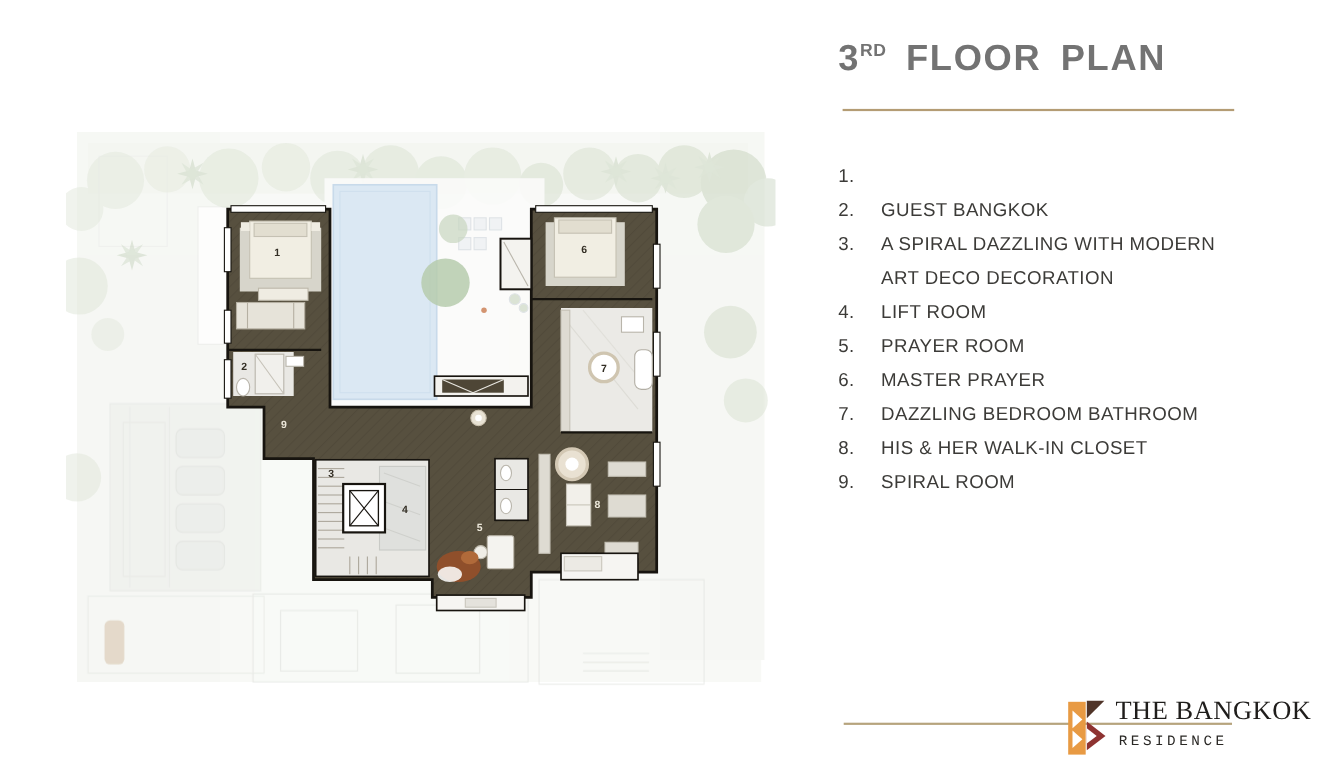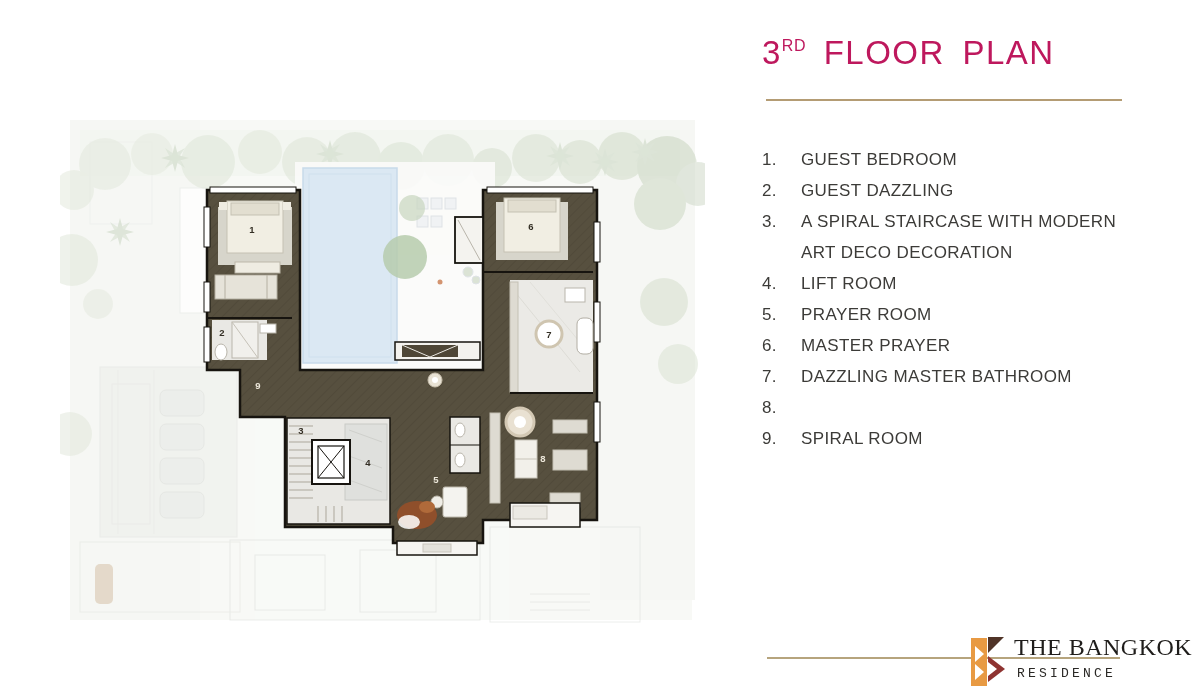--- a/index.html
+++ b/index.html
@@ -7,22 +7,22 @@
        font-family:"Liberation Sans",sans-serif;position:relative;}
   #stage{position:absolute;left:0;top:0;width:1200px;height:699px;background:#ffffff;}
 
   
   #plan-svg{position:absolute;left:60px;top:112px;width:645px;height:512px;}
   .room-label{font-family:"Liberation Sans",sans-serif;font-size:9.5px;font-weight:bold;}
   .lbl-dark{fill:#332e24;}
   .lbl-light{fill:#ece7da;}
 
   
-  .panel-title{position:absolute;left:762px;top:34px;color:#be185d;
-    font-size:33px;font-weight:400;letter-spacing:1.5px;word-spacing:7px;white-space:nowrap;}
+  .panel-title{position:absolute;left:762px;top:34px;color:#737373;
+    font-size:33px;font-weight:700;letter-spacing:1.5px;word-spacing:7px;white-space:nowrap;}
   .panel-title sup{font-size:16px;letter-spacing:.5px;vertical-align:13px;}
   .title-rule{position:absolute;left:766px;top:99px;width:356px;height:2px;background:#b49c74;}
 
   .legend{position:absolute;left:762px;top:144px;width:400px;}
   .legend-row{display:flex;align-items:flex-start;color:#3c3b38;
     font-size:17px;letter-spacing:.4px;line-height:31px;}
   .legend-num{width:39px;flex:none;}
   .legend-label{width:338px;white-space:pre-line;}
 
   
@@ -263,49 +263,49 @@
 
   <div class="panel-title">
     <span>3</span><sup>RD</sup>
     <span>FLOOR PLAN</span>
   </div>
   <div class="title-rule"></div>
 
   <div class="legend">
     <div class="legend-row">
         <span class="legend-num">1.</span>
-        <span class="legend-label">GUEST BEDROOM</span>
       </div>
     <div class="legend-row">
         <span class="legend-num">2.</span>
-        <span class="legend-label">GUEST DAZZLING</span>
+        <span class="legend-label">GUEST BANGKOK</span>
       </div>
     <div class="legend-row">
         <span class="legend-num">3.</span>
-        <span class="legend-label">A SPIRAL STAIRCASE WITH MODERN
+        <span class="legend-label">A SPIRAL DAZZLING WITH MODERN
 ART DECO DECORATION</span>
       </div>
     <div class="legend-row">
         <span class="legend-num">4.</span>
         <span class="legend-label">LIFT ROOM</span>
       </div>
     <div class="legend-row">
         <span class="legend-num">5.</span>
         <span class="legend-label">PRAYER ROOM</span>
       </div>
     <div class="legend-row">
         <span class="legend-num">6.</span>
         <span class="legend-label">MASTER PRAYER</span>
       </div>
     <div class="legend-row">
         <span class="legend-num">7.</span>
-        <span class="legend-label">DAZZLING MASTER BATHROOM</span>
+        <span class="legend-label">DAZZLING BEDROOM BATHROOM</span>
       </div>
     <div class="legend-row">
         <span class="legend-num">8.</span>
+        <span class="legend-label">HIS &amp; HER WALK-IN CLOSET</span>
       </div>
     <div class="legend-row">
         <span class="legend-num">9.</span>
         <span class="legend-label">SPIRAL ROOM</span>
       </div>
   </div>
 
   <div class="logo-line"></div>
   <svg id="logo-mark" viewBox="0 0 36 52">
     <rect x="0" y="2" width="16" height="48" fill="#e89a43"></rect>

